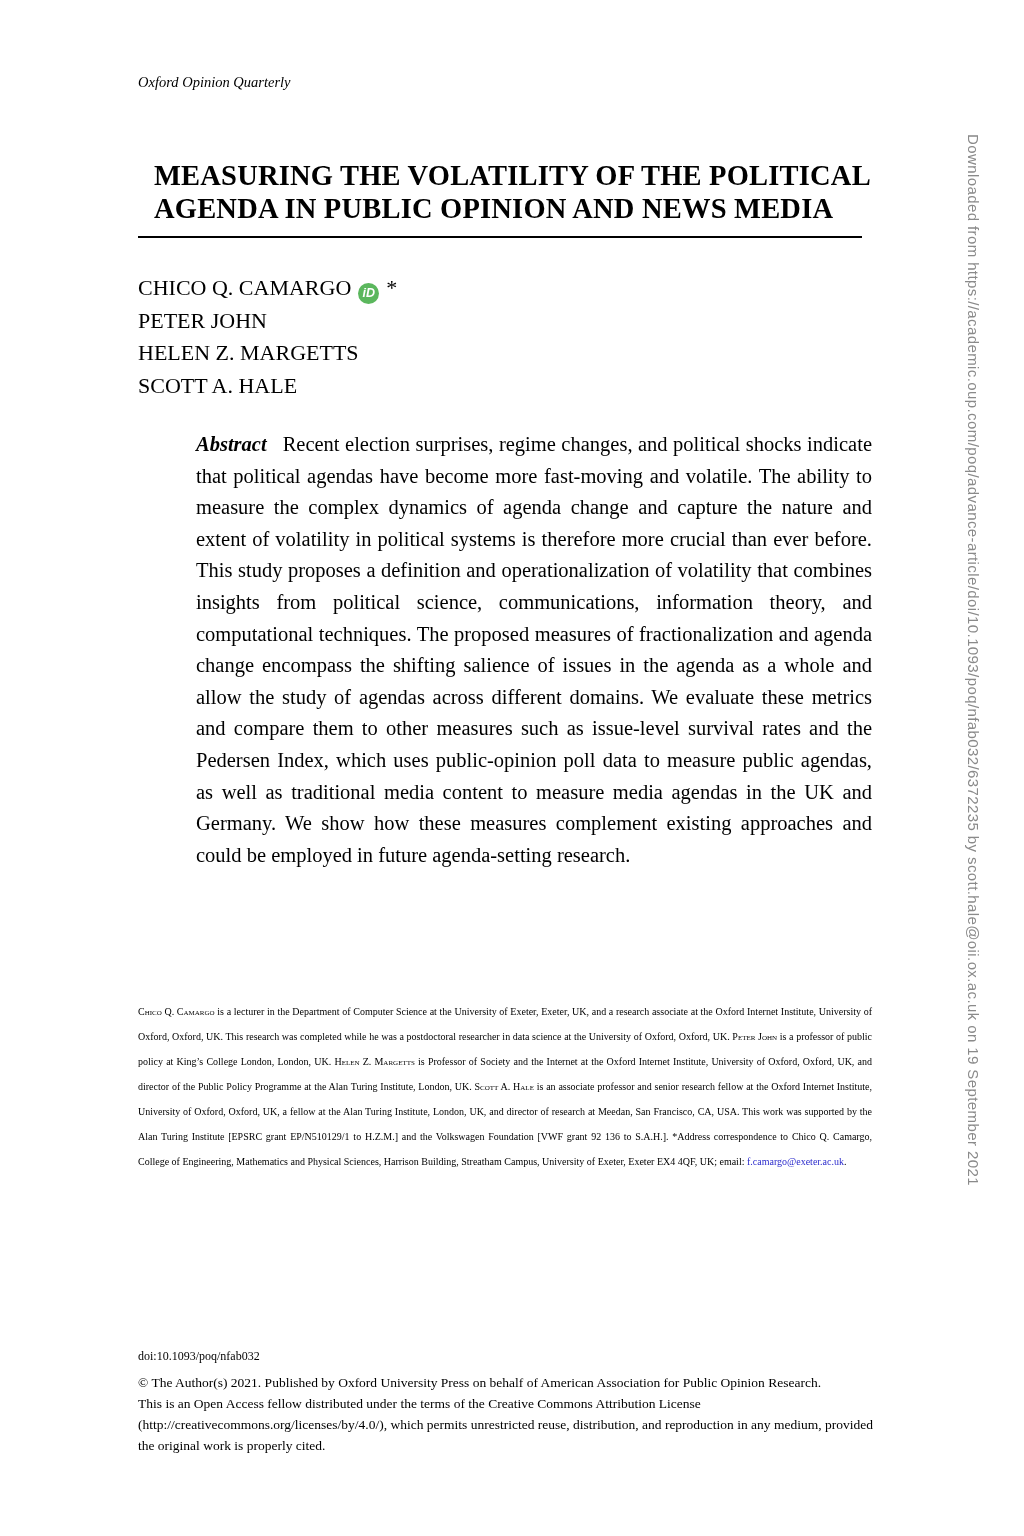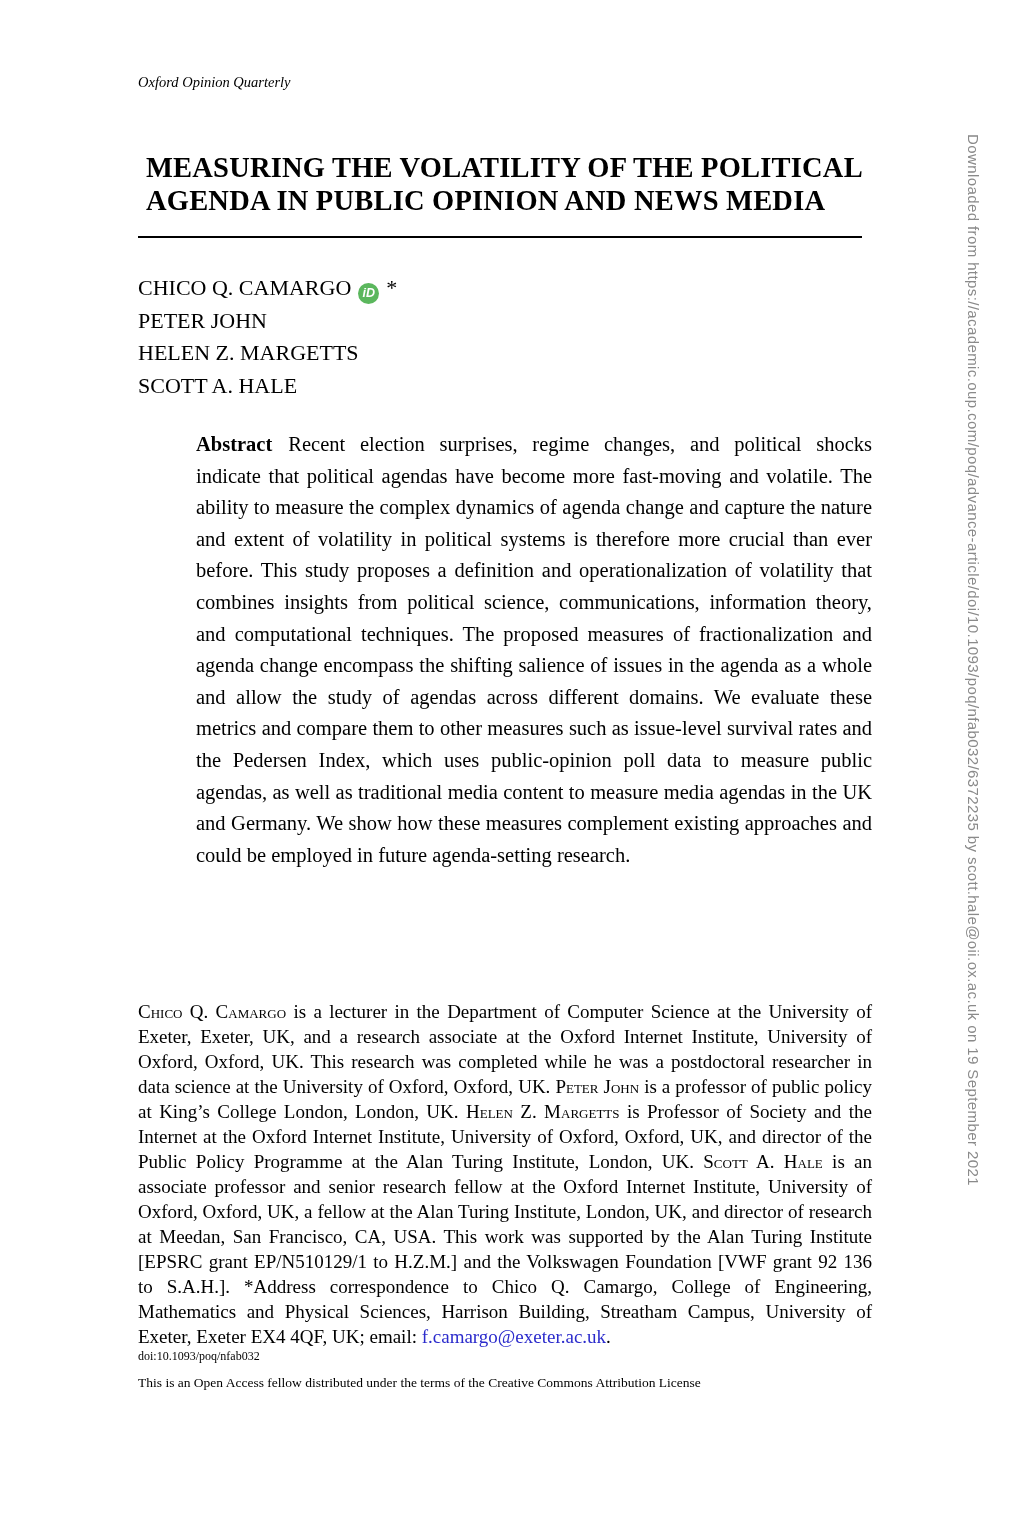--- a/index.html
+++ b/index.html
@@ -10,21 +10,21 @@
     font-family: "Liberation Serif", serif;
     color: #000000;
     overflow: hidden;
   }
   .running-head {
     position: absolute; left: 138px; top: 74px;
     font-style: italic; font-size: 14.5px;
   }
   .title {
     position: absolute; left: 138px; top: 143px; width: 740px;
-    margin: 8px; font-size: 28.5px; font-weight: bold;
+    margin: 16px; font-size: 28.5px; font-weight: bold;
     line-height: 33px; letter-spacing: 0.2px;
   }
   .rule {
     position: absolute; left: 138px; top: 236px;
     width: 724px; height: 2px; background: #000;
   }
   .authors {
     position: absolute; left: 138px; top: 251px;
     font-size: 22px; line-height: 32.5px;
   }
@@ -38,24 +38,24 @@
     vertical-align: -2px; margin-left: 7px;
     cursor: pointer;
     margin-top: 32px;
   }
   .star { margin-left: 7px; }
   .abstract {
     position: absolute; left: 196px; top: 429px; width: 676px;
     margin: 0; font-size: 20.5px; line-height: 31.6px;
     text-align: justify;
   }
-  .abs-label { font-weight: bold; margin-right: 16px; }
+  .abs-label { font-weight: bold; margin-right: 16px; font-style: italic; }
   .footnote {
     position: absolute; left: 138px; top: 999px; width: 734px;
-    margin: 0; font-size: 19px; line-height: 25px;
+    margin: 0; font-size: 10px; line-height: 25px;
     text-align: justify;
   }
   .footnote .sc { font-variant: small-caps; }
   .footnote .link { color: #2b2bcc; cursor: pointer; }
   .doi {
     position: absolute; left: 138px; top: 1349px;
     font-size: 12px;
   }
   .copyright {
     position: absolute; left: 138px; top: 1372px; width: 748px;
@@ -95,16 +95,18 @@
 
 <p class="abstract">
   <span class="abs-label">Abstract</span><span>Recent election surprises, regime changes, and political shocks indicate that political agendas have become more fast-moving and volatile. The ability to measure the complex dynamics of agenda change and capture the nature and extent of volatility in political systems is therefore more crucial than ever before. This study proposes a definition and operationalization of volatility that combines insights from political science, communications, information theory, and computational techniques. The proposed measures of fractionalization and agenda change encompass the shifting salience of issues in the agenda as a whole and allow the study of agendas across different domains. We evaluate these metrics and compare them to other measures such as issue-level survival rates and the Pedersen Index, which uses public-opinion poll data to measure public agendas, as well as traditional media content to measure media agendas in the UK and Germany. We show how these measures complement existing approaches and could be employed in future agenda-setting research.</span>
 </p>
 
 <p class="footnote"><span class="sc">Chico Q. Camargo</span><span> is a lecturer in the Department of Computer Science at the University of Exeter, Exeter, UK, and a research associate at the Oxford Internet Institute, University of Oxford, Oxford, UK. This research was completed while he was a postdoctoral researcher in data science at the University of Oxford, Oxford, UK. </span><span class="sc">Peter John</span><span> is a professor of public policy at King’s College London, London, UK. </span><span class="sc">Helen Z. Margetts</span><span> is Professor of Society and the Internet at the Oxford Internet Institute, University of Oxford, Oxford, UK, and director of the Public Policy Programme at the Alan Turing Institute, London, UK. </span><span class="sc">Scott A. Hale</span><span> is an associate professor and senior research fellow at the Oxford Internet Institute, University of Oxford, Oxford, UK, a fellow at the Alan Turing Institute, London, UK, and director of research at Meedan, San Francisco, CA, USA. This work was supported by the Alan Turing Institute [EPSRC grant EP/N510129/1 to H.Z.M.] and the Volkswagen Foundation [VWF grant 92 136 to S.A.H.]. *Address correspondence to Chico Q. Camargo, College of Engineering, Mathematics and Physical Sciences, Harrison Building, Streatham Campus, University of Exeter, Exeter EX4 4QF, UK; email: </span><span class="link">f.camargo@exeter.ac.uk</span><span>.</span></p>
 
 <div class="doi">doi:10.1093/poq/nfab032</div>
 
 <div class="copyright">
+  <div>© The Author(s) 2021. Published by Oxford University Press on behalf of American Association for Public Opinion Research.</div>
   <div>This is an Open Access fellow distributed under the terms of the Creative Commons Attribution License</div>
+  <div>(http://creativecommons.org/licenses/by/4.0/), which permits unrestricted reuse, distribution, and reproduction in any medium, provided the original work is properly cited.</div>
 </div>
 
 <div class="watermark">Downloaded from https://academic.oup.com/poq/advance-article/doi/10.1093/poq/nfab032/6372235 by scott.hale@oii.ox.ac.uk on 19 September 2021</div>
 
 </body></html>

